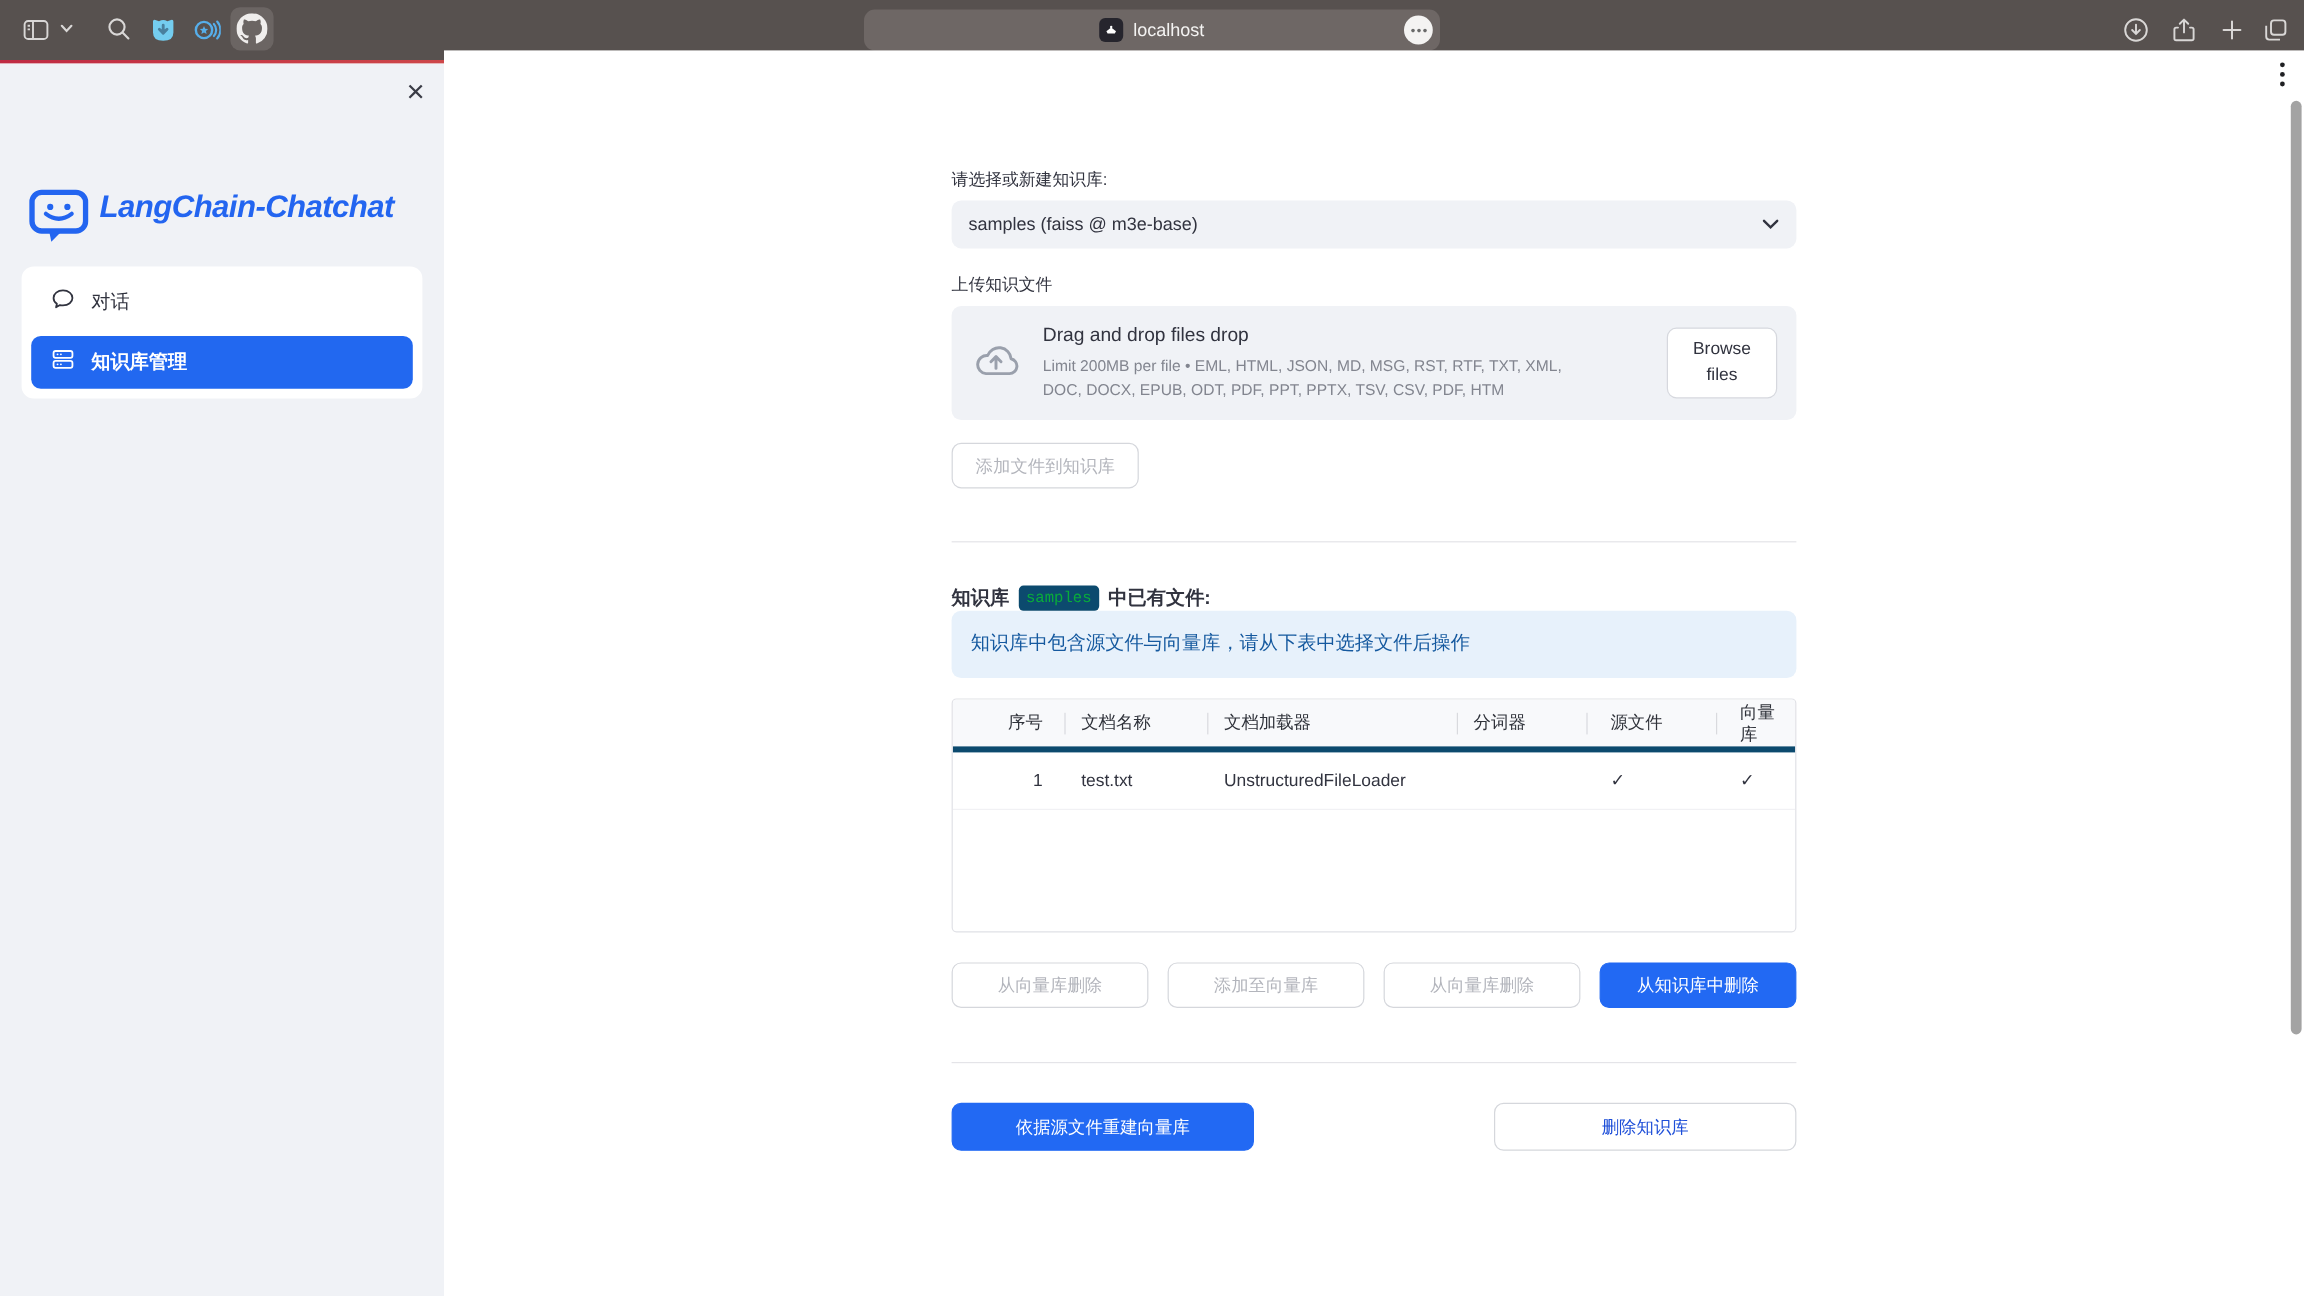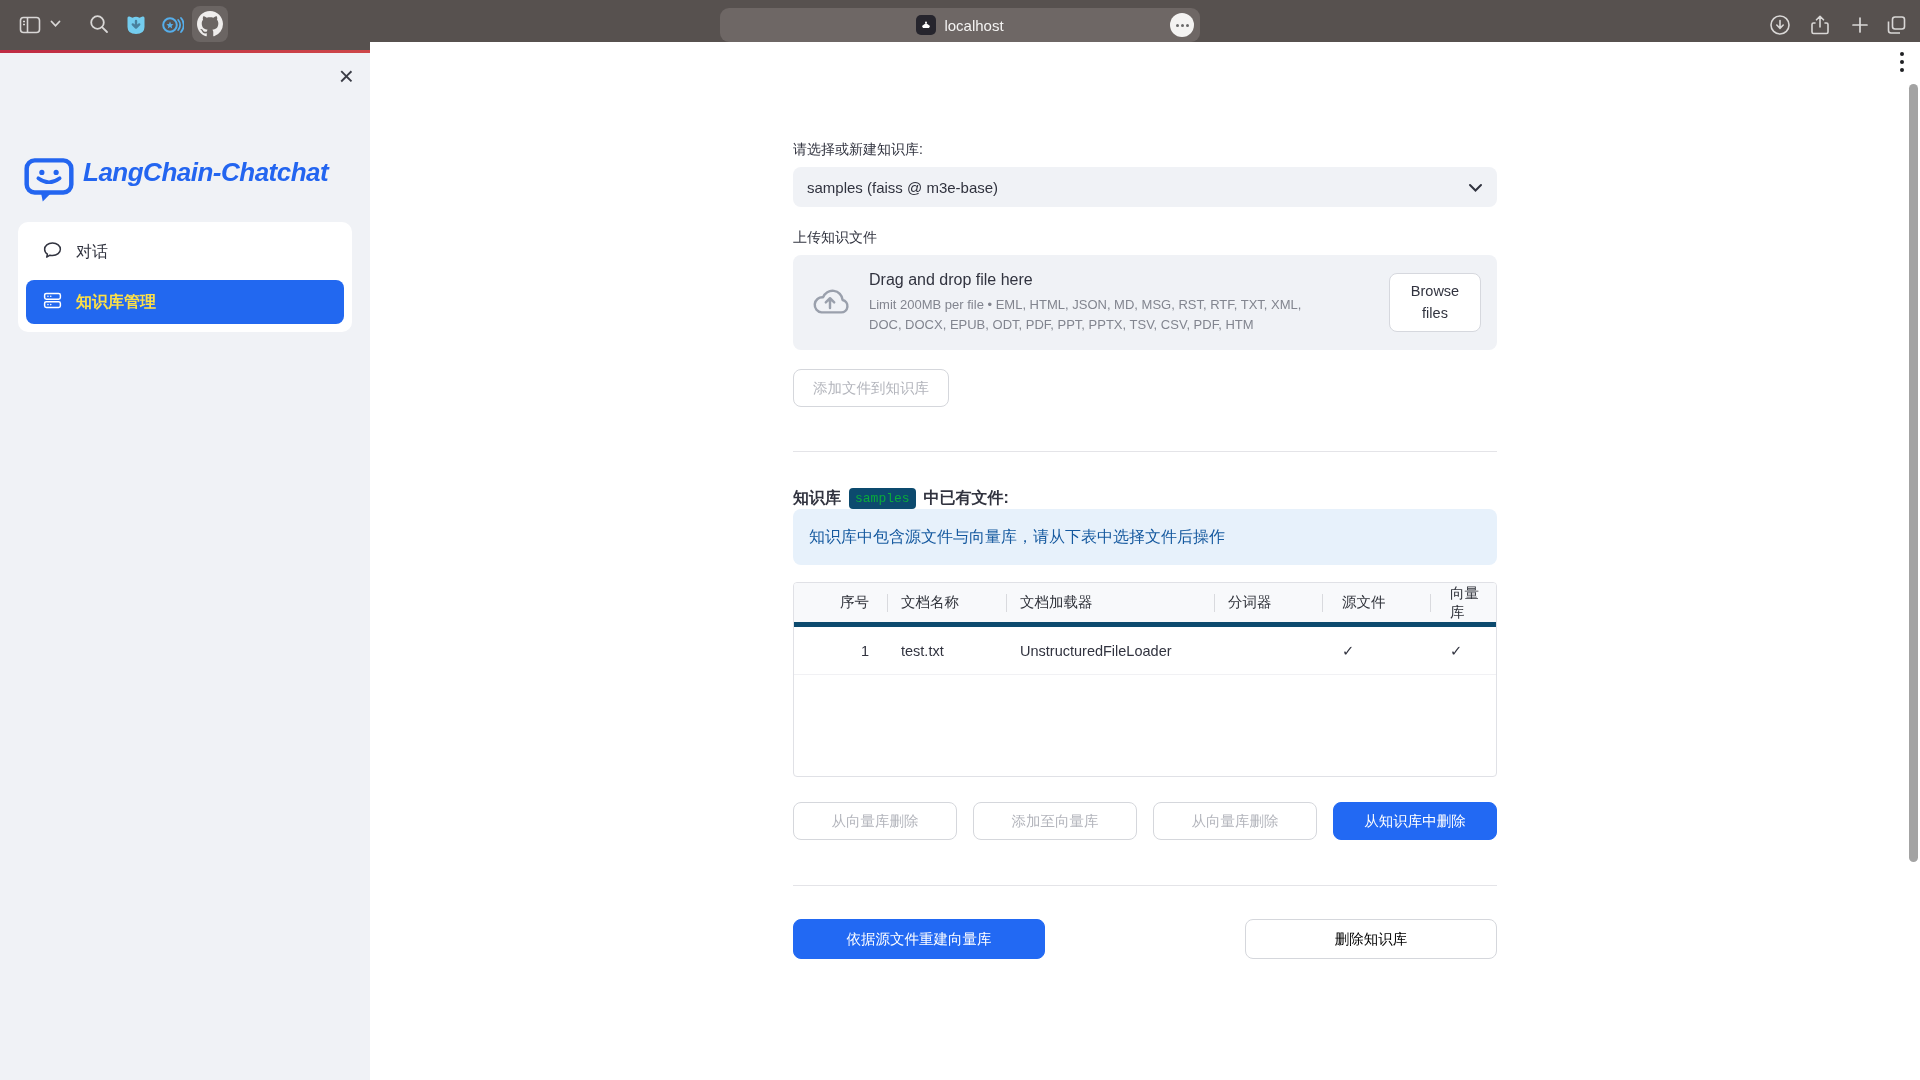--- a/index.html
+++ b/index.html
@@ -26,42 +26,42 @@
     background:linear-gradient(90deg,#bf2b43 0%,#e87a55 55%,#f2f656 100%); }
 
   
   .sidebar { position:absolute; top:53px; left:0; width:370px; height:1027px; background:#f0f2f6; }
   .sb-close { position:absolute; top:10px; right:16px; font-size:26px; font-weight:300; color:#3a3c46; line-height:1; cursor:default; }
   .logo { position:absolute; top:104px; left:24px; display:flex; align-items:flex-start; gap:9px; }
   .logo-text { font-size:26px; font-weight:bold; font-style:italic; color:#2365f0; letter-spacing:-0.5px; white-space:nowrap; }
   .nav-card { position:absolute; top:169px; left:18px; width:334px; background:#ffffff; border-radius:10px; padding:8px; }
   .nav-item { height:44px; border-radius:8px; display:flex; align-items:center; gap:13px; padding-left:16px; font-size:16px; color:#31333f; }
   .nav-item + .nav-item { margin-top:6px; }
-  .nav-item.active { background:#2268f0; color:#fde047; font-weight:600; }
+  .nav-item.active { background:#2268f0; color:#ffffff; font-weight:600; }
 
   
   .main { position:absolute; top:42px; left:370px; width:1550px; height:1027px; background:#ffffff; }
   .kebab { position:absolute; top:10px; right:16px; display:flex; flex-direction:column; gap:4px; }
   .kebab i { width:4px; height:4px; border-radius:50%; background:#1f2023; }
   .scroll-thumb { position:absolute; right:2px; top:42px; width:9px; height:778px; background:#a3a3a3; border-radius:5px; }
 
   .content { width:704px; margin:0 auto; padding-top:99px; }
   .field-label { font-size:14px; color:#31333f; margin-bottom:8px; }
   .selectbox { height:40px; background:#f0f2f6; border-radius:8px; display:flex; align-items:center; justify-content:space-between; padding:0 14px; font-size:15px; margin-bottom:22px; cursor:default; }
 
   .dropzone { background:#f0f2f6; border-radius:8px; padding:16px; display:flex; align-items:center; gap:18px; }
   .drop-texts { display:flex; flex-direction:column; gap:6px; flex:1; padding-right:10px; }
   .drop-title { font-size:16px; color:#31333f; }
   .drop-limit { font-size:13px; color:#82858f; line-height:1.5; max-width:445px; }
   .browse-btn { background:#ffffff; border:1px solid #d6d8de; border-radius:8px; width:92px; padding:7px 10px; font-size:14.5px; color:#31333f; text-align:center; line-height:1.45; }
 
   .btn { height:38px; border-radius:8px; border:1px solid #d5d7dc; background:#ffffff; display:inline-flex; align-items:center; justify-content:center; font-size:14.5px; font-family:inherit; padding:0 19px; }
   .btn.disabled { color:#b3b5bc; }
   .btn.primary { background:#2269f3; border-color:#2269f3; color:#ffffff; }
-  .btn.secondary { color:#000000; }
+  .btn.secondary { color:#1d4ed8; }
   .add-btn { margin-top:19px; }
 
   .divider { border:none; border-top:1px solid #e4e4e8; margin:44px 0 0 0; }
   .kb-heading { margin-top:36px; font-size:16px; font-weight:bold; display:flex; align-items:center; gap:8px; }
   .code { font-family:"Liberation Mono", monospace; font-size:13px; font-weight:normal; color:#09ab3b; background:#0c4a6e; padding:3px 6px; border-radius:4px; }
 
   .info-box { background:#e7f1fb; color:#15599f; border-radius:8px; padding:16px; font-size:16px; line-height:1.5; }
 
   .tbl { margin-top:17px; border:1px solid #e0e1e6; border-radius:4px; height:195px; overflow:hidden; background:#fff; }
   .t-head { display:flex; height:44px; background:#f8f9fb; border-bottom:5px solid #0c4a6e; align-items:center; font-size:14.5px; font-weight:500; color:#2f323a; }
@@ -234,21 +234,21 @@
 
     <div class="field-label">上传知识文件</div>
     <div class="dropzone">
       <span>
         <svg width="42" height="42" viewBox="0 0 24 24" fill="none" stroke="#9aa0ac" stroke-width="1.4" stroke-linecap="round" stroke-linejoin="round">
           <path d="M7.2 18.5 A4.3 4.3 0 1 1 8 9.9 A5.8 5.8 0 0 1 19.2 11.4 A3.6 3.6 0 0 1 18.4 18.5 Z"></path>
           <path d="M12 16 L12 10.6 M9.6 12.8 L12 10.4 L14.4 12.8"></path>
         </svg>
       </span>
       <div class="drop-texts">
-        <div class="drop-title">Drag and drop file here</div>
+        <div class="drop-title">Drag and drop files drop</div>
         <div class="drop-limit">Limit 200MB per file • EML, HTML, JSON, MD, MSG, RST, RTF, TXT, XML, DOC, DOCX, EPUB, ODT, PDF, PPT, PPTX, TSV, CSV, PDF, HTM</div>
       </div>
       <button class="browse-btn">Browse files</button>
     </div>
 
     <button class="btn disabled add-btn">添加文件到知识库</button>
 
     <hr class="divider">
 
     <div class="kb-heading">

